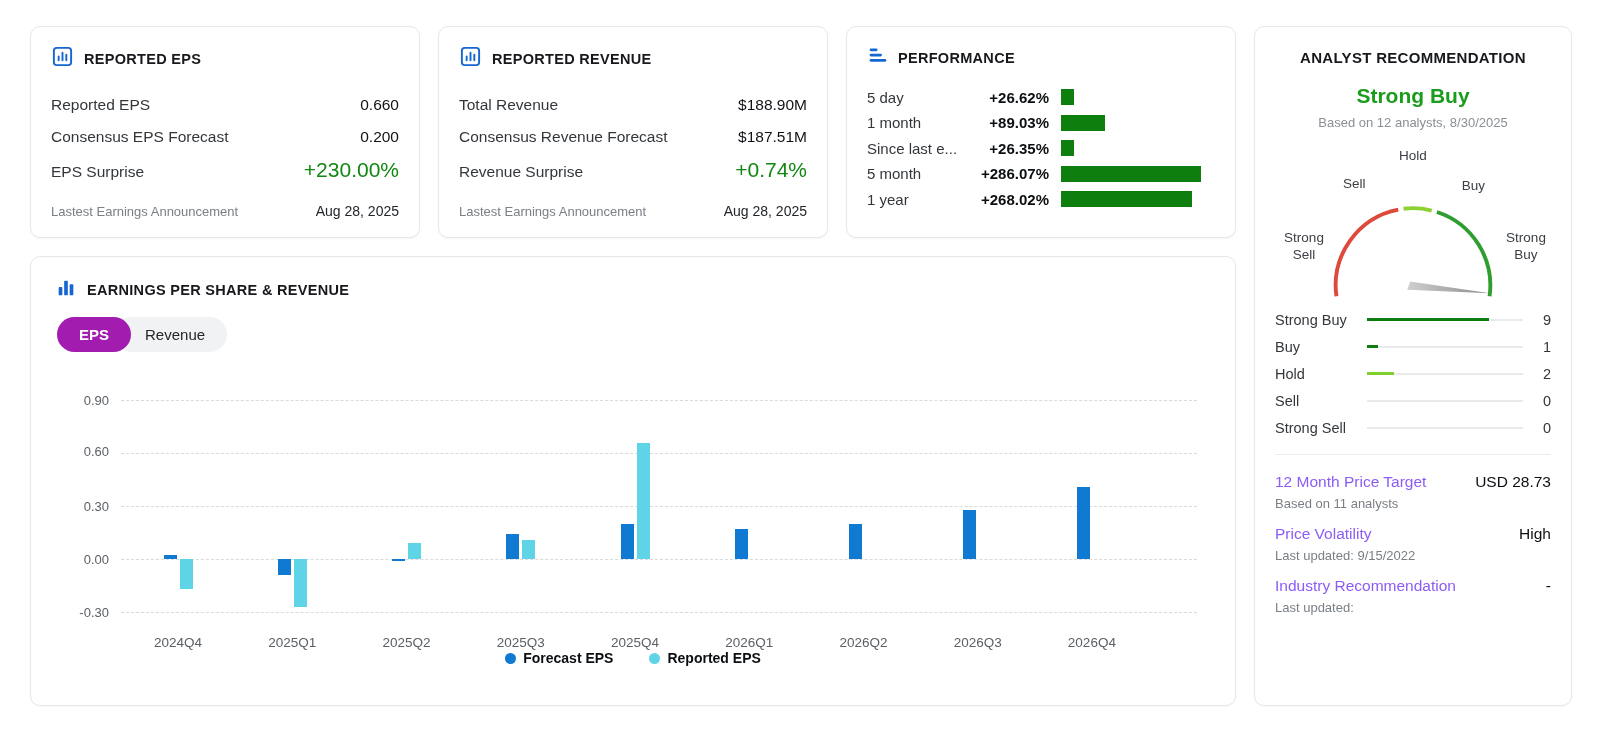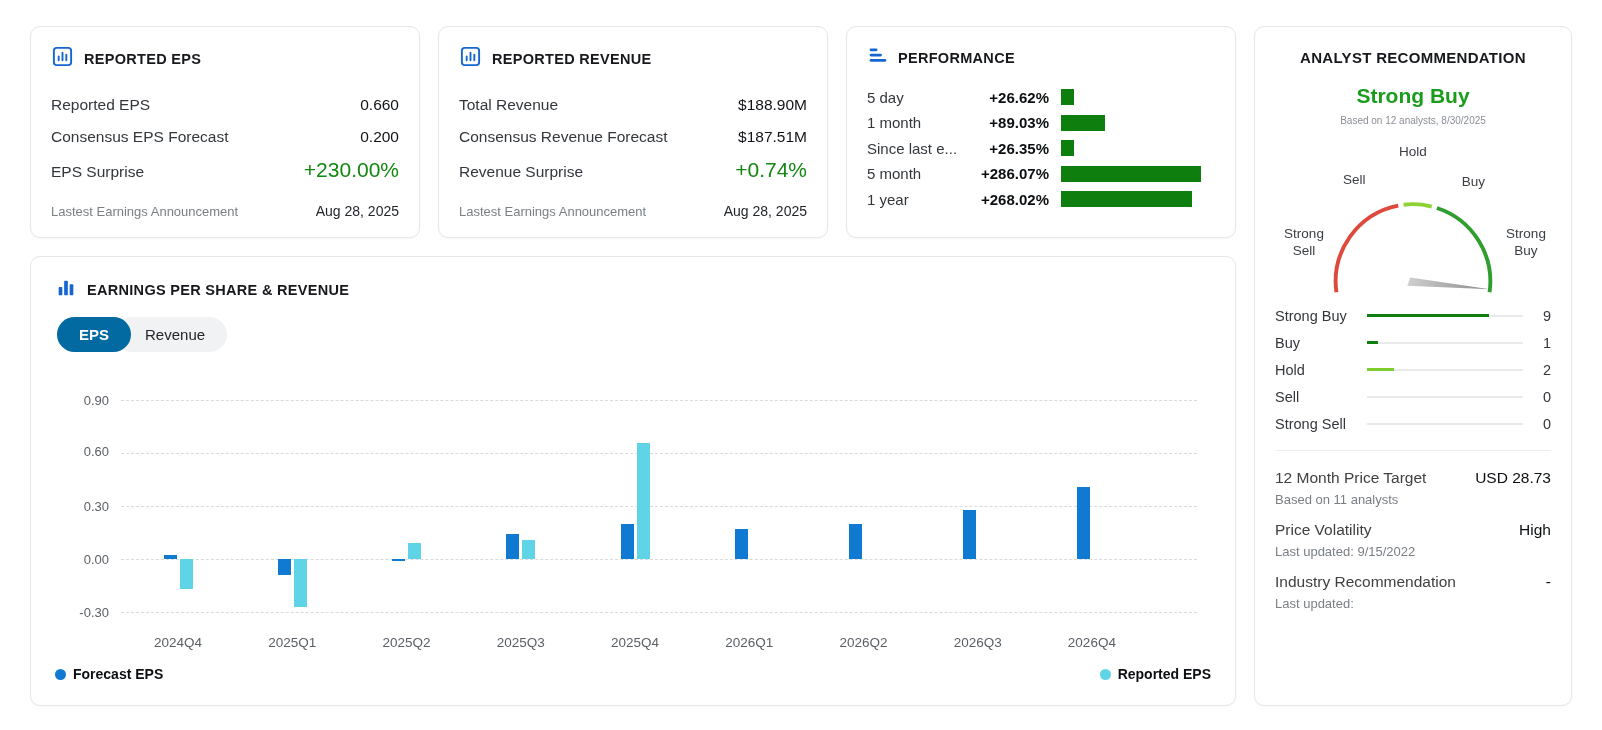--- a/index.html
+++ b/index.html
@@ -37,49 +37,49 @@
   .tabs { display:flex; margin:14px 0 0 2px; }
   .tab { border-radius:20px; font-size:15px; cursor:pointer; }
   .tab.active { background:#1173d6; color:#fff; font-weight:700; padding:9px 22px; position:relative; z-index:2; }
   .tab.inactive { background:#f0f2f4; color:#23262a; font-weight:500; padding:9px 22px 9px 30px; margin-left:-16px; z-index:1; }
   .plot-wrap { margin:36px 14px 0 66px; height:238px; position:relative; }
   .plot { position:relative; width:100%; height:100%; }
   .gridline { position:absolute; left:0; right:0; border-top:1px dashed #d9dadc; }
   .ytick { position:absolute; left:-58px; width:46px; text-align:right; font-size:13px; color:#5b6066; transform:translateY(-50%); }
   .xtick { position:absolute; top:calc(100% + 9px); transform:translateX(-50%); font-size:13.5px; color:#5b6066; white-space:nowrap; }
   .bar { position:absolute; }
-  .legend { display:flex; justify-content:space-between; gap:36px; margin-top:40px; }
+  .legend { display:flex; justify-content:center; gap:36px; margin-top:24px; }
   .legend-item { display:flex; align-items:center; gap:7px; font-size:14px; font-weight:700; color:#0c0f12; }
   .legend-dot { width:11px; height:11px; border-radius:50%; display:inline-block; }
 
   
   .analyst-card { height:100%; display:flex; flex-direction:column; padding:22px 20px; }
   .an-title { text-align:center; font-size:15px; font-weight:700; letter-spacing:.3px; color:#16181c; }
   .an-rating { text-align:center; font-size:21px; font-weight:700; margin-top:18px; }
-  .an-sub { text-align:center; font-size:10px; color:#8a8f95; margin-top:7px; }
+  .an-sub { text-align:center; font-size:13px; color:#8a8f95; margin-top:7px; }
   .gauge-wrap { position:relative; height:152px; margin-top:14px; }
   .gauge-svg { position:absolute; left:50%; transform:translateX(-50%); top:24px; width:232px; }
   .glabel { position:absolute; font-size:13.5px; color:#3c4046; line-height:1.25; }
   .glabel.hold { top:4px; left:50%; transform:translateX(-50%); }
   .glabel.sell { top:32px; left:68px; }
   .glabel.buy { top:34px; right:66px; }
   .glabel.ssell { top:86px; left:4px; width:50px; text-align:center; }
   .glabel.sbuy { top:86px; right:0; width:50px; text-align:center; }
 
   .dist-section { margin-top:16px; }
   .dist-row { display:flex; align-items:center; margin-top:11px; }
   .dist-row:first-child { margin-top:0; }
   .dist-label { width:88px; font-size:14.5px; color:#33373c; }
   .dist-track { flex:1; height:2px; background:#e9eaec; position:relative; margin:0 12px 0 4px; }
   .dist-fill { position:absolute; left:0; top:-1px; height:3px; }
   .dist-count { width:16px; text-align:right; font-size:14.5px; color:#33373c; }
 
   .an-divider { border-top:1px solid #ededef; margin:18px 0 4px; }
   .pt-row { display:flex; justify-content:space-between; align-items:baseline; margin-top:14px; }
-  .pt-label { font-size:15.5px; color:#404040; }
+  .pt-label { font-size:15.5px; color:#8b5cf6; }
   .pt-value { font-size:15.5px; font-weight:400; color:#0c0f12; }
   .pt-note { font-size:13px; color:#7a7f85; margin-top:5px; }
 </style>
 </head>
 <body>
 
 <div class="page">
 
   <div class="col-left">
     <div class="top-row">
@@ -184,21 +184,21 @@
         <span>
           <svg width="22" height="22" viewBox="0 0 24 24" fill="#1566d0">
             <rect x="4" y="11" width="4" height="9" rx="1"></rect>
             <rect x="10" y="4" width="4" height="16" rx="1"></rect>
             <rect x="16" y="8" width="4" height="12" rx="1"></rect>
           </svg>
         </span>
         <span class="card-title">EARNINGS PER SHARE &amp; REVENUE</span>
       </div>
       <div class="tabs">
-        <span class="tab active" style="background: #0369a1;">EPS</span>
+        <span class="tab active" style="background: #a21caf;">EPS</span>
         <span class="tab inactive">Revenue</span>
       </div>
       <div class="plot-wrap">
         <div class="plot">
             <div class="gridline" style="top: 12.3407px;"></div>
             <div class="ytick" style="top: 12.3407px;">0.90</div>
             <div class="gridline" style="top: 65.2296px;"></div>
             <div class="ytick" style="top: 63px;">0.60</div>
             <div class="gridline" style="top: 118.119px;"></div>
             <div class="ytick" style="top: 118.119px;">0.30</div>

